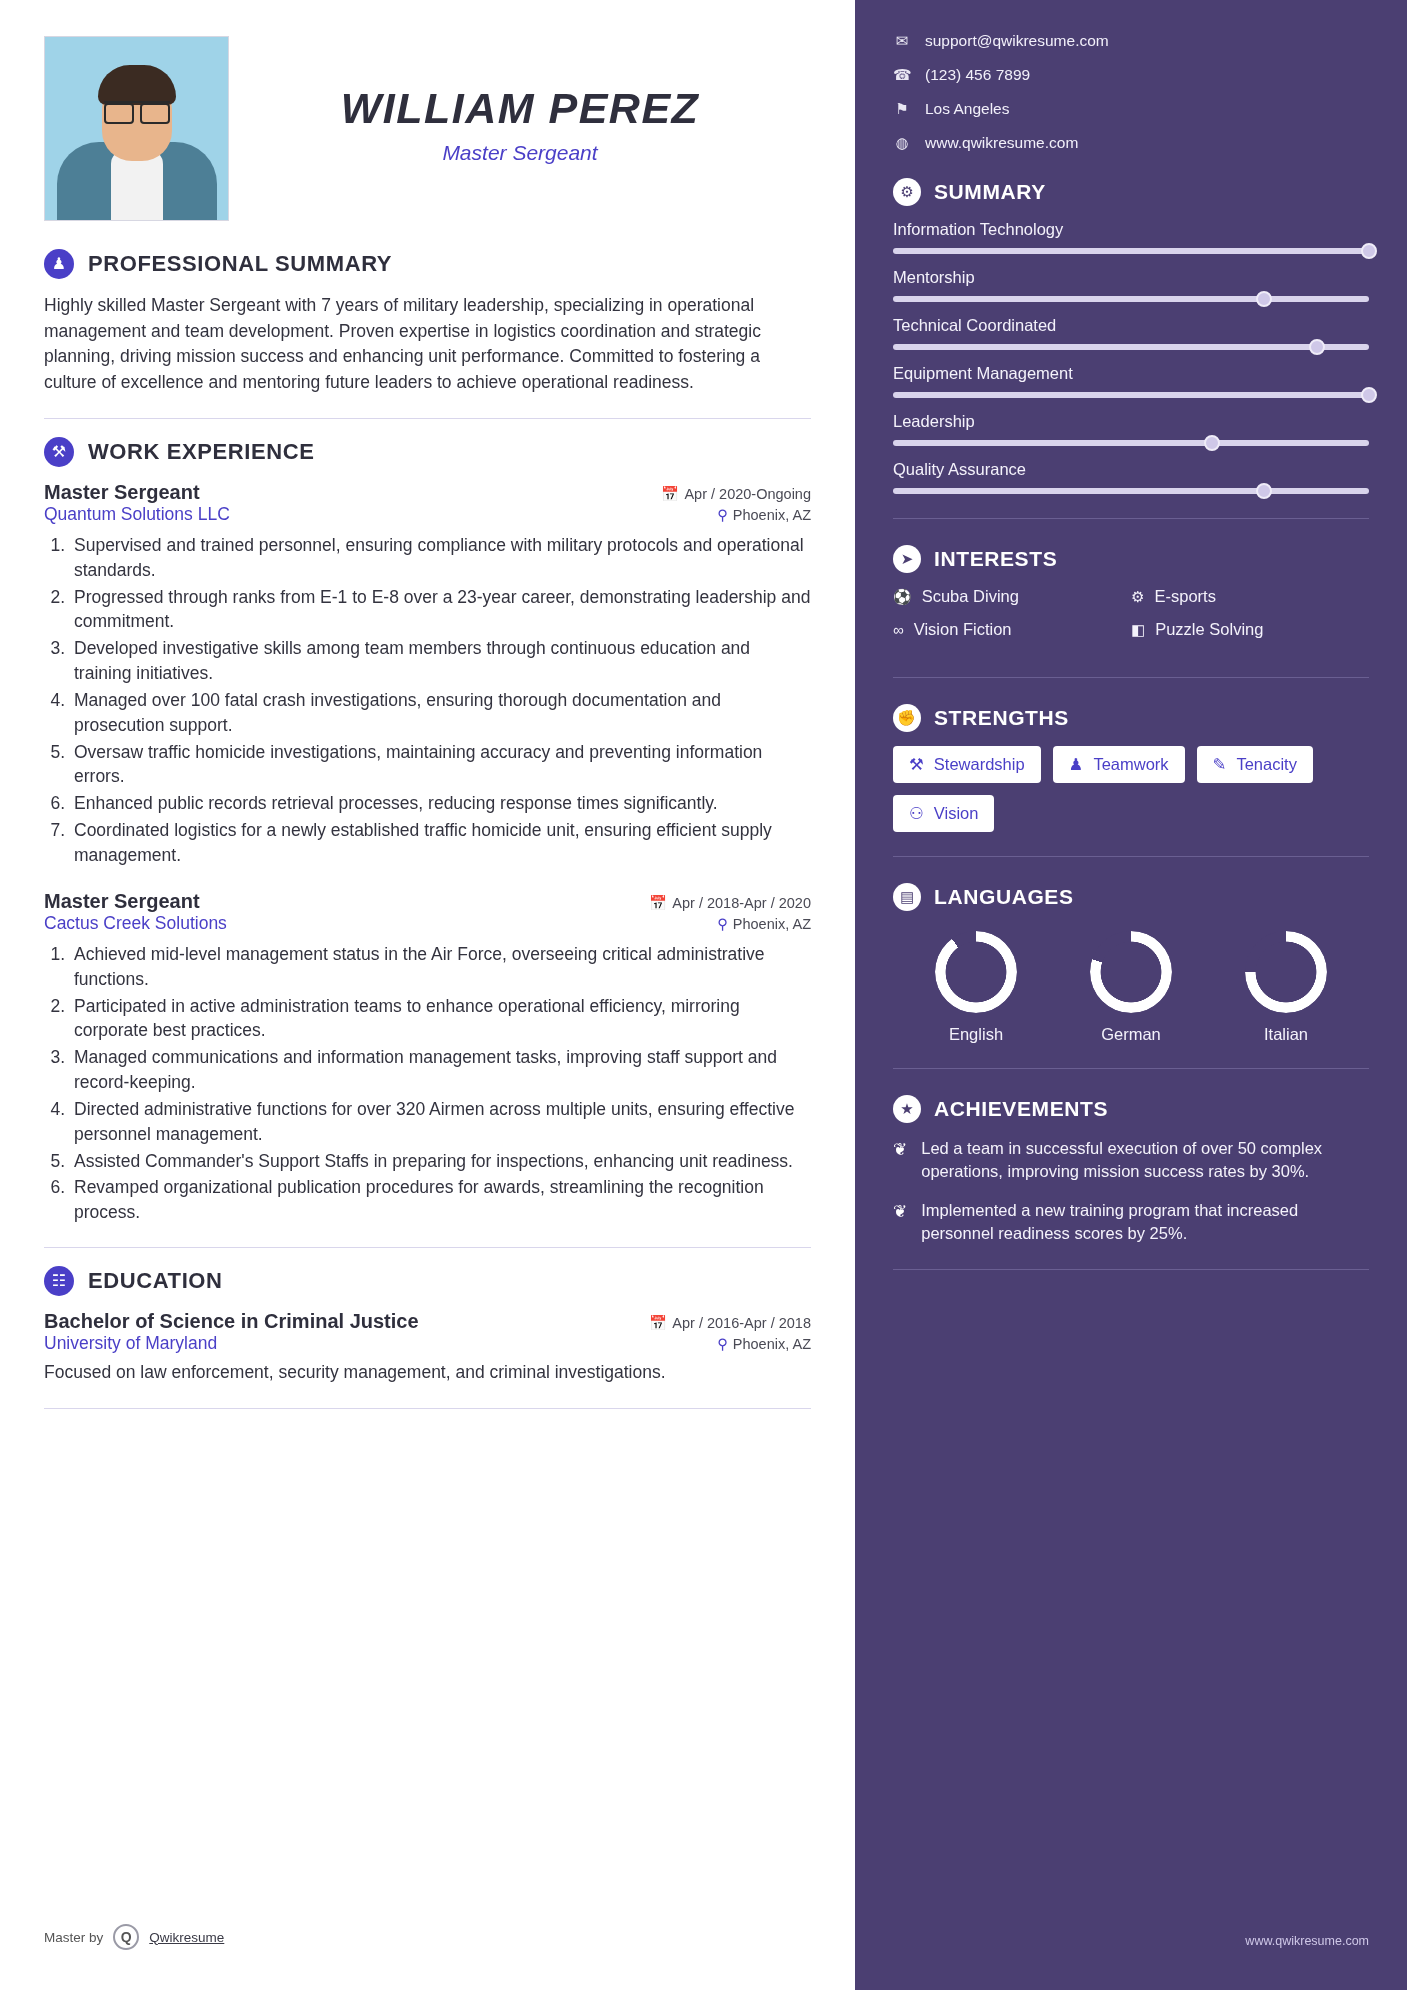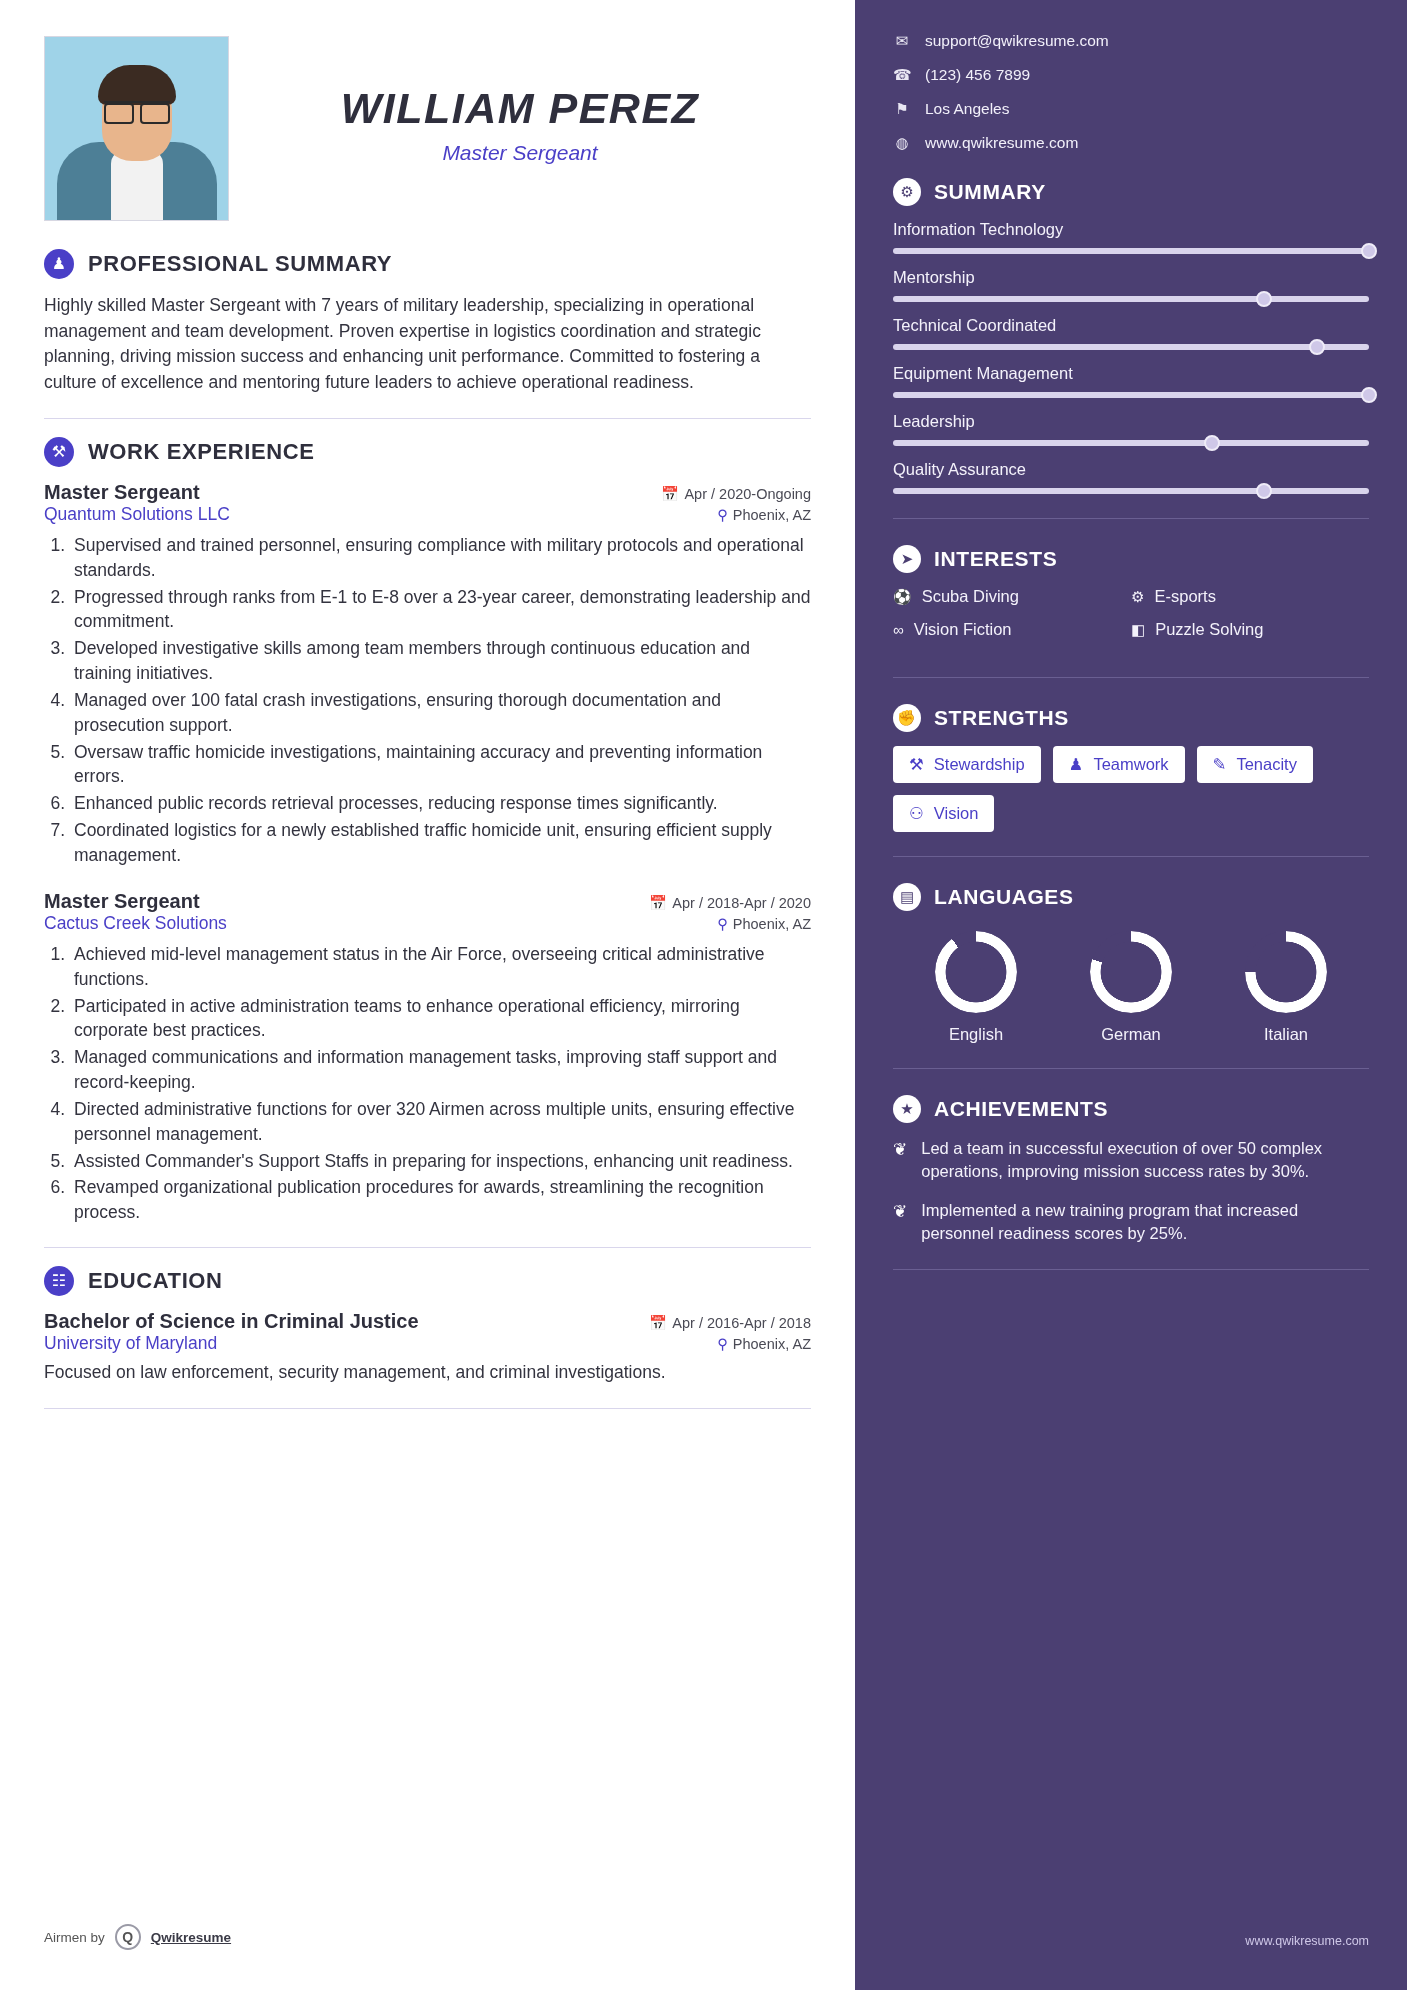--- a/index.html
+++ b/index.html
@@ -124,21 +124,21 @@
   .footer {
     position: absolute; left: 44px; bottom: 40px;
     display: flex; align-items: center; gap: 10px;
     font-size: 13.5px; color: #555;
   }
   .footer .qlogo {
     width: 26px; height: 26px; border-radius: 50%;
     border: 2px solid #9a9aa6; color:#555;
     display:flex; align-items:center; justify-content:center; font-size:14px; font-weight:bold;
   }
-  .footer .qname { text-decoration: underline; font-weight: bold; color:#3a3a46; }
+  .footer .qname { text-decoration: underline; font-weight: normal; color:#3a3a46; }
   
   .right {
     width: 552px;
     background: #4b3f72;
     color: #ffffff;
     padding: 32px 38px 0 38px;
     position: relative;
   }
   .contact-item {
     display: flex; align-items: center; gap: 14px;
@@ -282,21 +282,21 @@
           <span class="job-org">University of Maryland</span>
           <span class="job-meta"><span class="ic">⚲</span><span>Phoenix, AZ</span></span>
         </div>
         <div class="edu-desc">Focused on law enforcement, security management, and criminal investigations.</div>
       </div>
     </div>
 
     <div class="divider"></div>
 
     <div class="footer">
-      <span>Airmen by</span>
+      <span>Master by</span>
       <span class="qlogo">Q</span>
       <span class="qname">Qwikresume</span>
     </div>
   </div>
 
   <div class="right">
 
     <div>
       <div class="contact-item">
         <span class="ci">✉</span>

